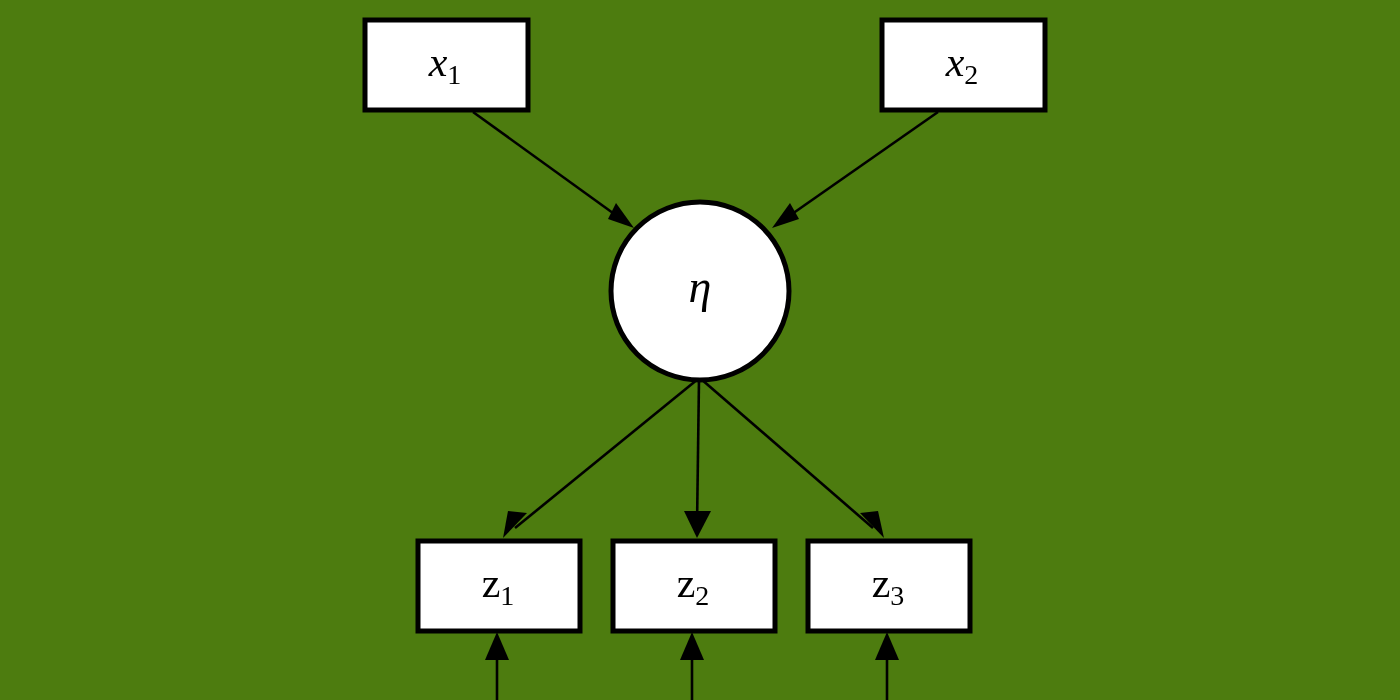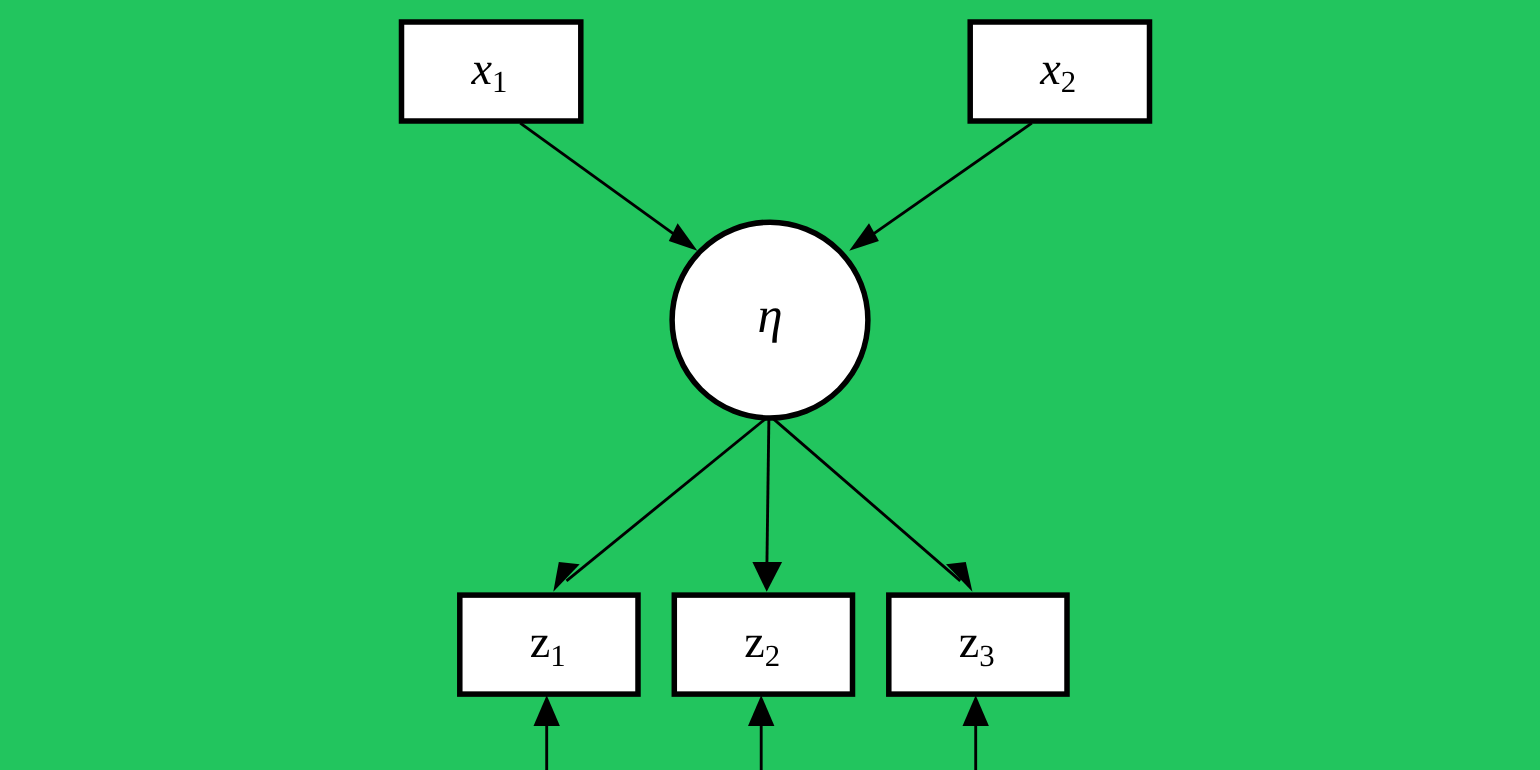--- a/index.html
+++ b/index.html
@@ -11,21 +11,21 @@
   body {
     width: 1400px;
     height: 700px;
     overflow: hidden;
     font-family: "Liberation Serif", "DejaVu Serif", serif;
   }
   #diagram-root {
     position: relative;
     width: 1400px;
     height: 700px;
-    background: #22c55e;
+    background: #4d7c0f;
   }
   #sem-svg {
     display: block;
     width: 1400px;
     height: 700px;
   }
   .node-shape {
     fill: #ffffff;
     stroke: #000000;
     stroke-width: 5;

